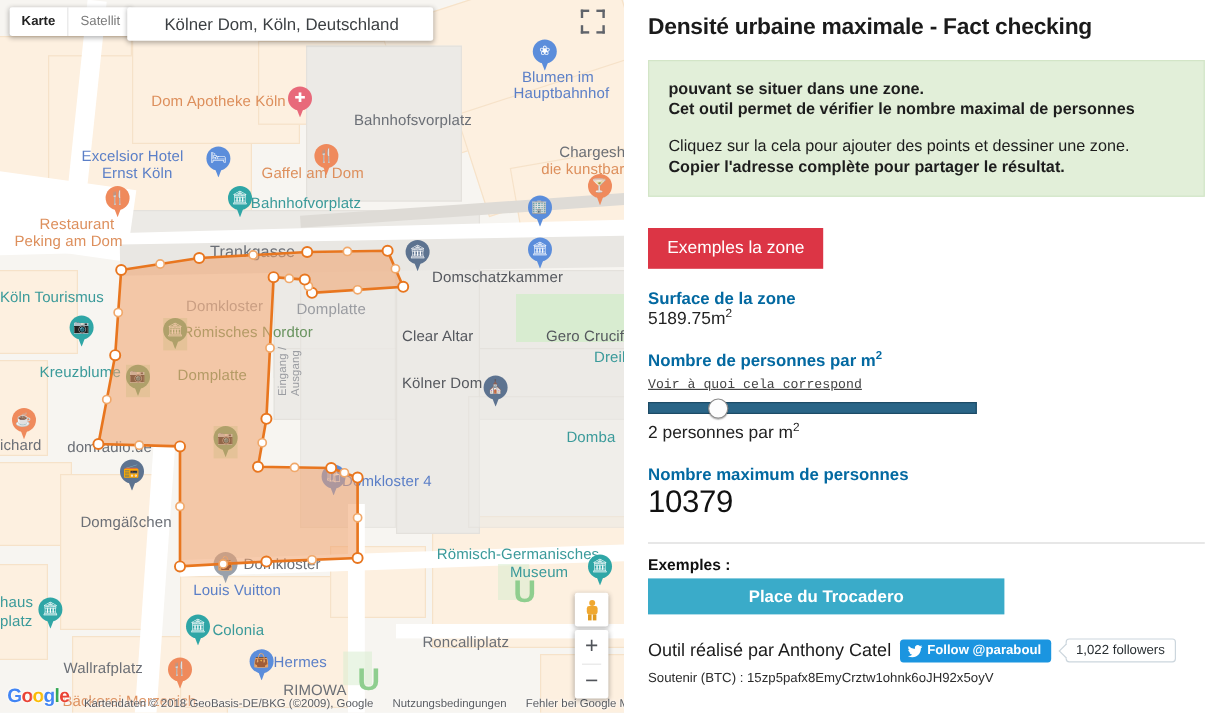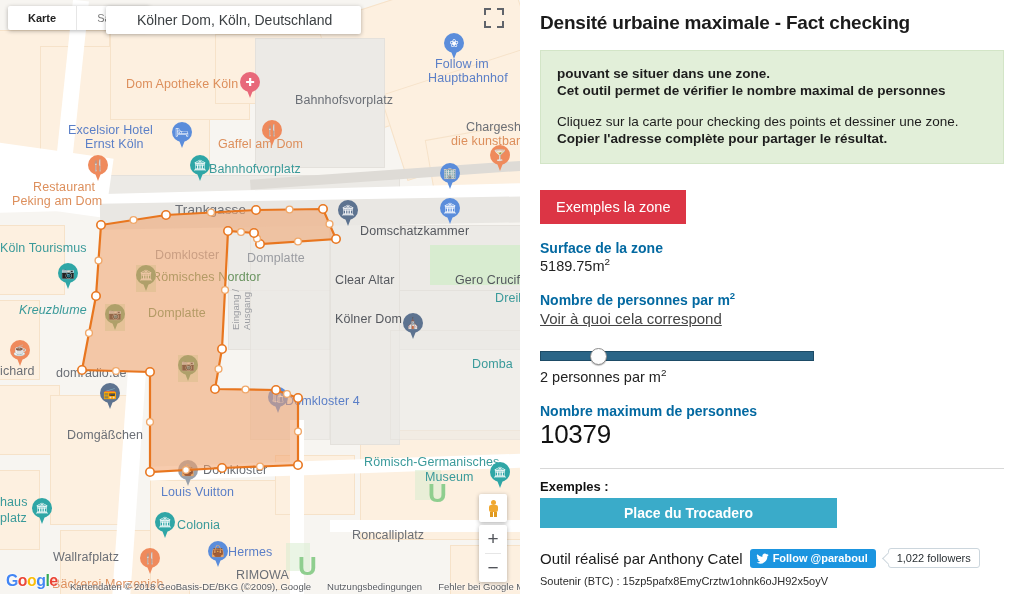--- a/index.html
+++ b/index.html
@@ -77,21 +77,21 @@
   }
 
   
   #map-type {
     position:absolute; left:8px; top:6px; z-index:20;
     display:flex; background:#fff; border-radius:2px;
     box-shadow:0 1px 4px rgba(0,0,0,.3);
     font-size:11px;
   }
   #map-type .mt {
-    padding:6px 20px; color:#7a7a7a; cursor:pointer; white-space:nowrap;
+    padding:6px 10px; color:#7a7a7a; cursor:pointer; white-space:nowrap;
   }
   #map-type .mt.active { color:#222; font-weight:bold; }
   #map-type .mt + .mt { border-left:1px solid #e6e6e6; }
 
   #search-box {
     position:absolute; left:106px; top:6px; z-index:20;
     width:255px; height:28px; background:#fff;
     border-radius:2px; box-shadow:0 1px 4px rgba(0,0,0,.3);
     display:flex; align-items:center; padding:0 9px;
   }
@@ -179,22 +179,22 @@
   #clear-btn {
     display:inline-block; background:#dc3545; color:#fff;
     border:0; padding:9px 16px; font-size:14.5px;
     font-family:"Liberation Sans",sans-serif; cursor:pointer;
     margin-bottom:16px;
   }
   .field-label { font-size:14px; font-weight:bold; color:#0369a1; margin-bottom:2px; }
   .field-value { font-size:14.5px; color:#222; margin-bottom:18px; }
   sup { font-size:.68em; vertical-align: super; line-height:0; }
   #density-link {
-    font-size:15px; color:#444; text-decoration:underline;
-    cursor:pointer; display:inline-block; margin-bottom:20px;
+    font-size:11px; color:#444; text-decoration:underline;
+    cursor:pointer; display:inline-block; margin-bottom:4px;font-family:Liberation Mono, monospace;
   }
   #density-slider {
     position:relative; width:274px; height:12px; margin:3px 0 7px 0; cursor:pointer;
   }
   #density-slider .track {
     position:absolute; left:0; top:1px; width:274px; height:10px;
     background:#2a6587; border:1px solid #1d4b66;
   }
   #density-slider .thumb {
     position:absolute; top:-2px; left:58px; width:17px; height:17px;
@@ -319,41 +319,41 @@
             <circle cx="116" cy="371" r="3.4" class="vtx-mid"></circle>
             <circle cx="82" cy="370" r="4.2" class="vtx"></circle>
             <circle cx="89" cy="333" r="3.4" class="vtx-mid"></circle>
             <circle cx="96" cy="296" r="4.2" class="vtx"></circle>
             <circle cx="98.5" cy="260.5" r="3.4" class="vtx-mid"></circle>
           </g>
       </svg>
 
       <div id="map-labels">
           <div class="lbl orange" style="left: 126px; top: 77px;">Dom Apotheke Köln</div>
-          <div class="lbl blue" style="left: 435px; top: 57px;">Follow im</div>
+          <div class="lbl blue" style="left: 435px; top: 57px;">Blumen im</div>
           <div class="lbl blue" style="left: 428px; top: 71px;">Hauptbahnhof</div>
           <div class="lbl grey" style="left: 295px; top: 93px;">Bahnhofsvorplatz</div>
           <div class="lbl blue" style="left: 68px; top: 123px;">Excelsior Hotel</div>
           <div class="lbl blue" style="left: 85px; top: 137px;">Ernst Köln</div>
           <div class="lbl orange" style="left: 218px; top: 137px;">Gaffel am Dom</div>
           <div class="lbl grey" style="left: 466px; top: 120px;">Chargesh</div>
           <div class="lbl orange" style="left: 451px; top: 134px;">die kunstbar</div>
           <div class="lbl teal" style="left: 209px; top: 162px;">Bahnhofvorplatz</div>
           <div class="lbl orange" style="left: 33px; top: 180px;">Restaurant</div>
           <div class="lbl orange" style="left: 12px; top: 194px;">Peking am Dom</div>
           <div class="lbl street" style="left: 175px; top: 203px;">Trankgasse</div>
           <div class="lbl dgrey" style="left: 360px; top: 224px;">Domschatzkammer</div>
           <div class="lbl teal" style="left: 0px; top: 241px;">Köln Tourismus</div>
           <div class="lbl lgrey" style="left: 155px; top: 248px;">Domkloster</div>
           <div class="lbl lgrey" style="left: 247px; top: 251px;">Domplatte</div>
           <div class="lbl green2" style="left: 152px; top: 270px;">Römisches Nordtor</div>
           <div class="lbl dgrey" style="left: 335px; top: 273px;">Clear Altar</div>
           <div class="lbl dgrey" style="left: 455px; top: 273px;">Gero Crucifix</div>
           <div class="lbl teal" style="left: 495px; top: 291px;">Dreik</div>
-          <div class="lbl teal" style="left: 19px; top: 303px; font-style: italic;">Kreuzblume</div>
+          <div class="lbl teal" style="left: 33px; top: 303px;">Kreuzblume</div>
           <div class="lbl dgrey" style="left: 335px; top: 312px;">Kölner Dom</div>
           <div class="lbl green2" style="left: 148px; top: 306px;">Domplatte</div>
           <div class="lbl lgrey rot" style="left: 229px; top: 330px;">Eingang /</div>
           <div class="lbl lgrey rot" style="left: 240px; top: 330px;">Ausgang</div>
           <div class="lbl teal" style="left: 472px; top: 357px;">Domba</div>
           <div class="lbl grey" style="left: 0px; top: 364px;">ichard</div>
           <div class="lbl grey" style="left: 56px; top: 366px;">domradio.de</div>
           <div class="lbl blue" style="left: 285px; top: 394px;">Domkloster 4</div>
           <div class="lbl grey" style="left: 67px; top: 428px;">Domgäßchen</div>
           <div class="lbl grey" style="left: 203px; top: 463px;">Domkloster</div>
@@ -539,21 +539,21 @@
   </div>
 
   <div id="panel">
 
     <h1 id="page-title">Densité urbaine maximale - Fact checking</h1>
 
     <div id="intro-box">
       <p class="b">pouvant se situer dans une zone.</p>
       <p class="b">Cet outil permet de vérifier le nombre maximal de personnes</p>
       <div class="gap"></div>
-      <p>Cliquez sur la carte pour checking des points et dessiner une zone.</p>
+      <p>Cliquez sur la cela pour ajouter des points et dessiner une zone.</p>
       <p class="b">Copier l'adresse complète pour partager le résultat.</p>
     </div>
 
     <button id="clear-btn">Exemples la zone</button>
 
     <div class="field-label">Surface de la zone</div>
     <div class="field-value">
       <span>5189.75m</span><sup>2</sup>
     </div>
 

